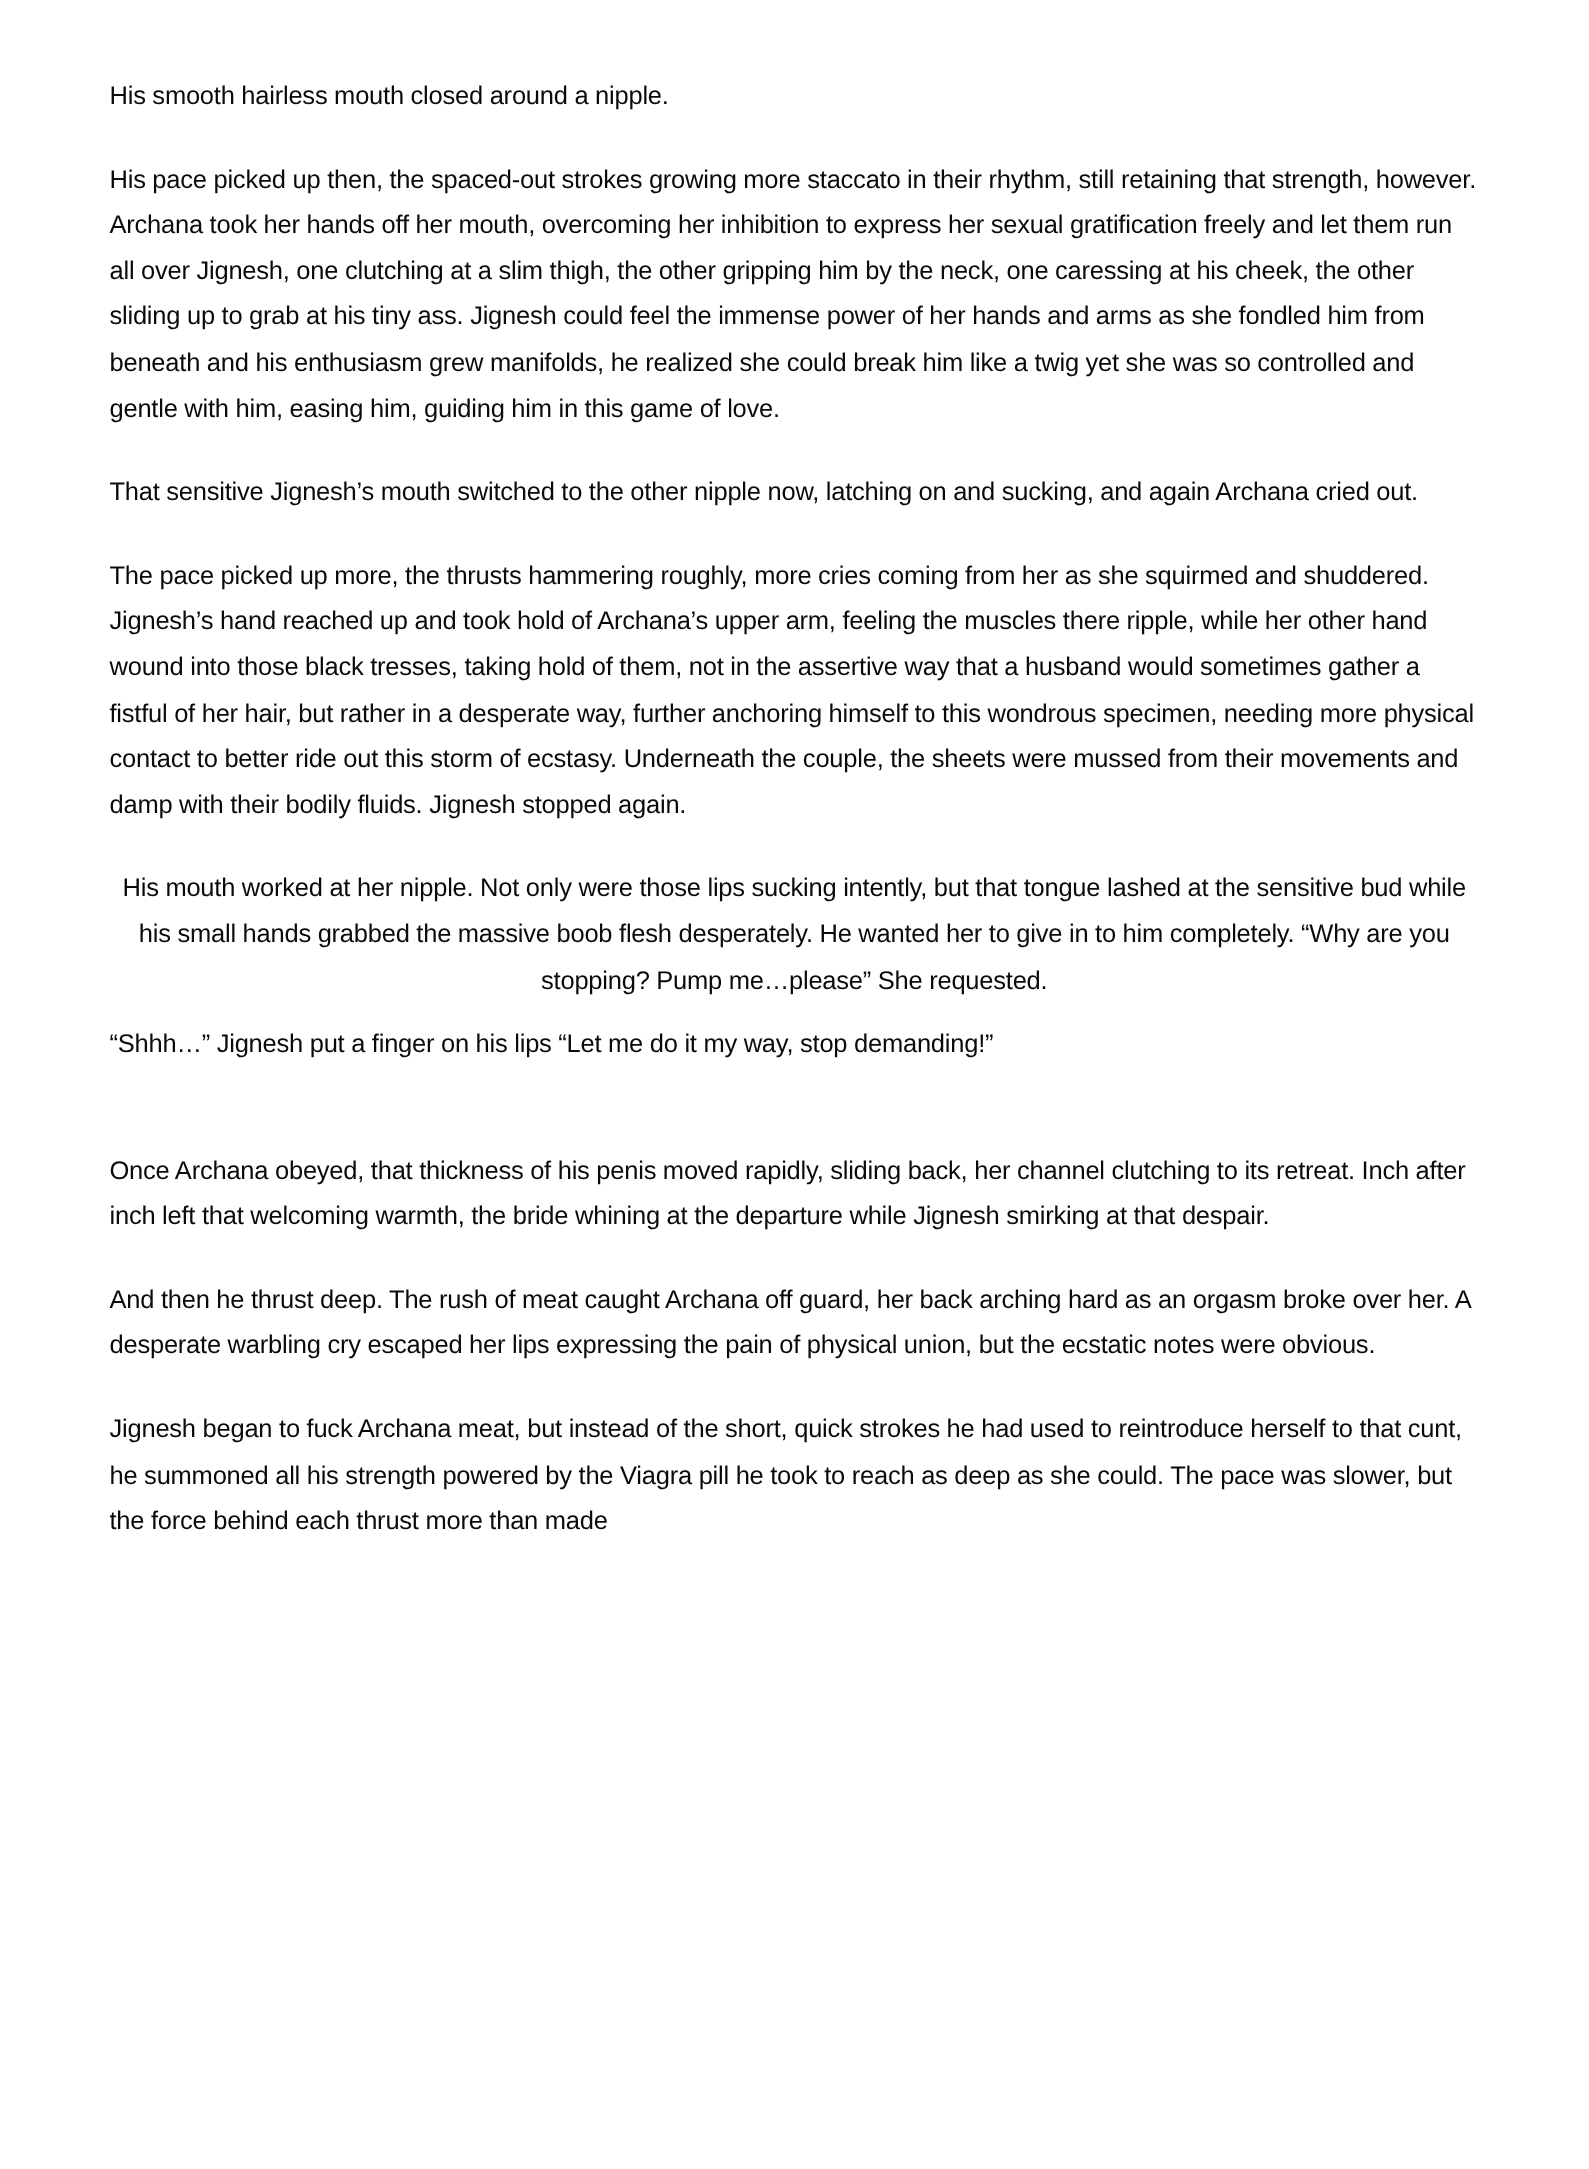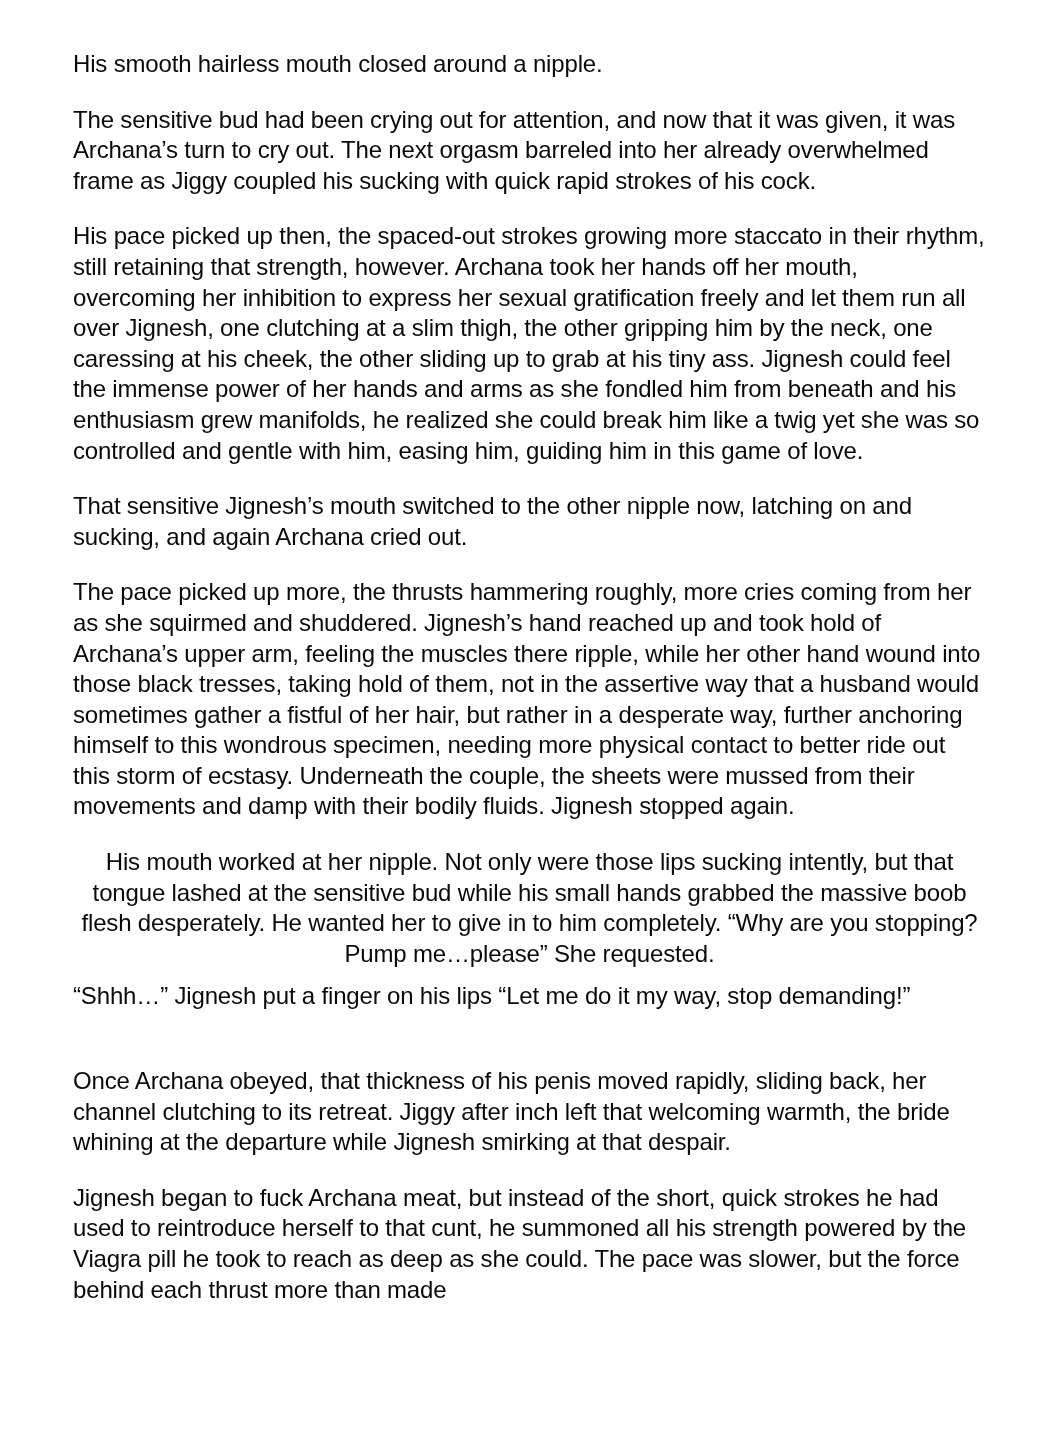--- a/index.html
+++ b/index.html
@@ -20,21 +20,21 @@
     box-sizing: border-box;
     overflow: hidden;
   }
   .text-column {
     position: absolute;
     left: 73px;
     top: 49px;
     width: 913px;
   }
   .para {
-    font-size: 24px;
+    font-size: 17px;
     line-height: 30.6px;
     letter-spacing: -0.15px;
     word-spacing: -0.1px;
     text-align: left;
     margin: 0 0 25px 0;
     color: #0a0a0a;
     font-weight: 400;
   }
   .para.tight {
     margin-bottom: 12px;
@@ -48,32 +48,32 @@
   }
 </style>
 </head>
 <body>
 
 <div class="page">
   <div class="text-column">
 
     <p class="para">His smooth hairless mouth closed around a nipple.</p>
 
-    <p class="para">The sensitive bud had been crying out for attention, and now that it was given, it was Archana’s turn to cry out. The next orgasm barreled into her already overwhelmed frame as Jiggy coupled his sucking with quick rapid strokes of his cock.</p>
 
 
     <p class="para">His pace picked up then, the spaced-out strokes growing more staccato in their rhythm, still retaining that strength, however. Archana took her hands off her mouth, overcoming her inhibition to express her sexual gratification freely and let them run all over Jignesh, one clutching at a slim thigh, the other gripping him by the neck, one caressing at his cheek, the other sliding up to grab at his tiny ass. Jignesh could feel the immense power of her hands and arms as she fondled him from beneath and his enthusiasm grew manifolds, he realized she could break him like a twig yet she was so controlled and gentle with him, easing him, guiding him in this game of love.</p>
 
     <p class="para">That sensitive Jignesh’s mouth switched to the other nipple now, latching on and sucking, and again Archana cried out.</p>
 
     <p class="para">The pace picked up more, the thrusts hammering roughly, more cries coming from her as she squirmed and shuddered. Jignesh’s hand reached up and took hold of Archana’s upper arm, feeling the muscles there ripple, while her other hand wound into those black tresses, taking hold of them, not in the assertive way that a husband would sometimes gather a fistful of her hair, but rather in a desperate way, further anchoring himself to this wondrous specimen, needing more physical contact to better ride out this storm of ecstasy. Underneath the couple, the sheets were mussed from their movements and damp with their bodily fluids. Jignesh stopped again.</p>
 
     <p class="para tight">His mouth worked at her nipple. Not only were those lips sucking intently, but that tongue lashed at the sensitive bud while his small hands grabbed the massive boob flesh desperately. He wanted her to give in to him completely. “Why are you stopping? Pump me…please” She requested.</p>
 
     <p class="para gap-after">“Shhh…” Jignesh put a finger on his lips “Let me do it my way, stop demanding!”</p>
 
-    <p class="para">Once Archana obeyed, that thickness of his penis moved rapidly, sliding back, her channel clutching to its retreat. Jiggy after inch left that welcoming warmth, the bride whining at the departure while Jignesh smirking at that despair.</p>
+    <p class="para">Once Archana obeyed, that thickness of his penis moved rapidly, sliding back, her channel clutching to its retreat. Inch after inch left that welcoming warmth, the bride whining at the departure while Jignesh smirking at that despair.</p>
 
+    <p class="para">And then he thrust deep. The rush of meat caught Archana off guard, her back arching hard as an orgasm broke over her. A desperate warbling cry escaped her lips expressing the pain of physical union, but the ecstatic notes were obvious.</p>
 
     <p class="para last">Jignesh began to fuck Archana meat, but instead of the short, quick strokes he had used to reintroduce herself to that cunt, he summoned all his strength powered by the Viagra pill he took to reach as deep as she could. The pace was slower, but the force behind each thrust more than made</p>
 
   </div>
 </div>
 
 </body></html>

